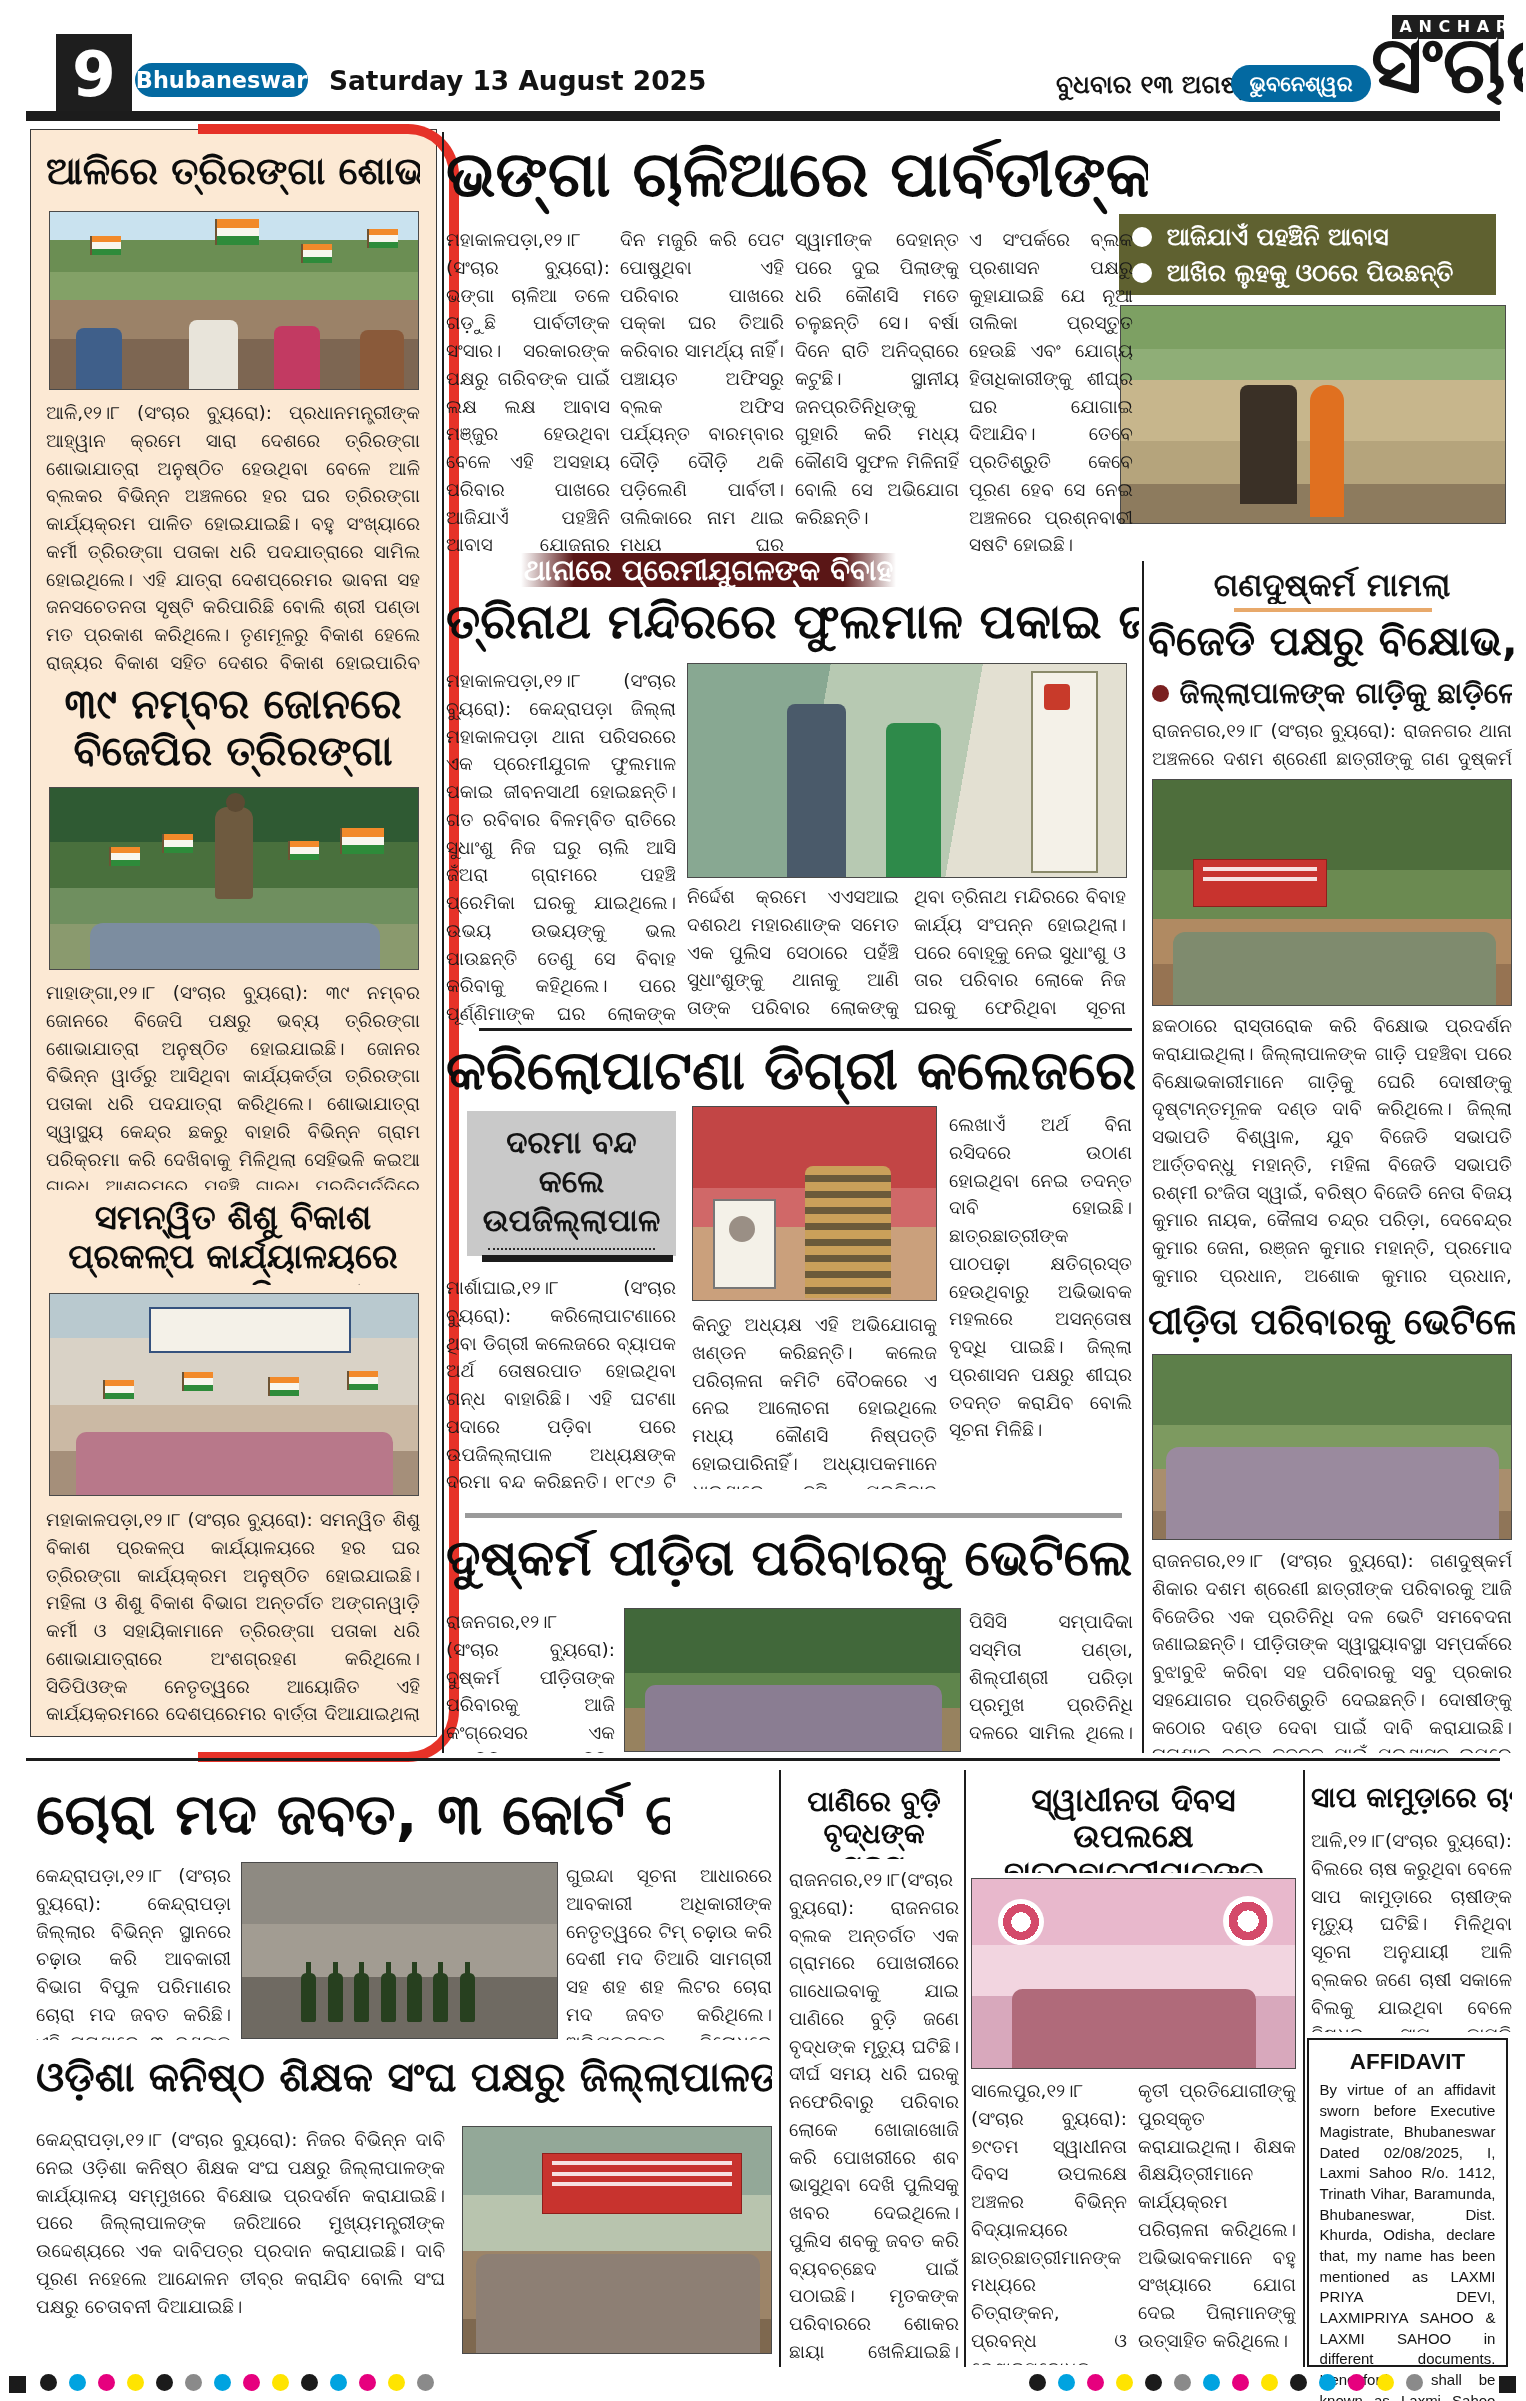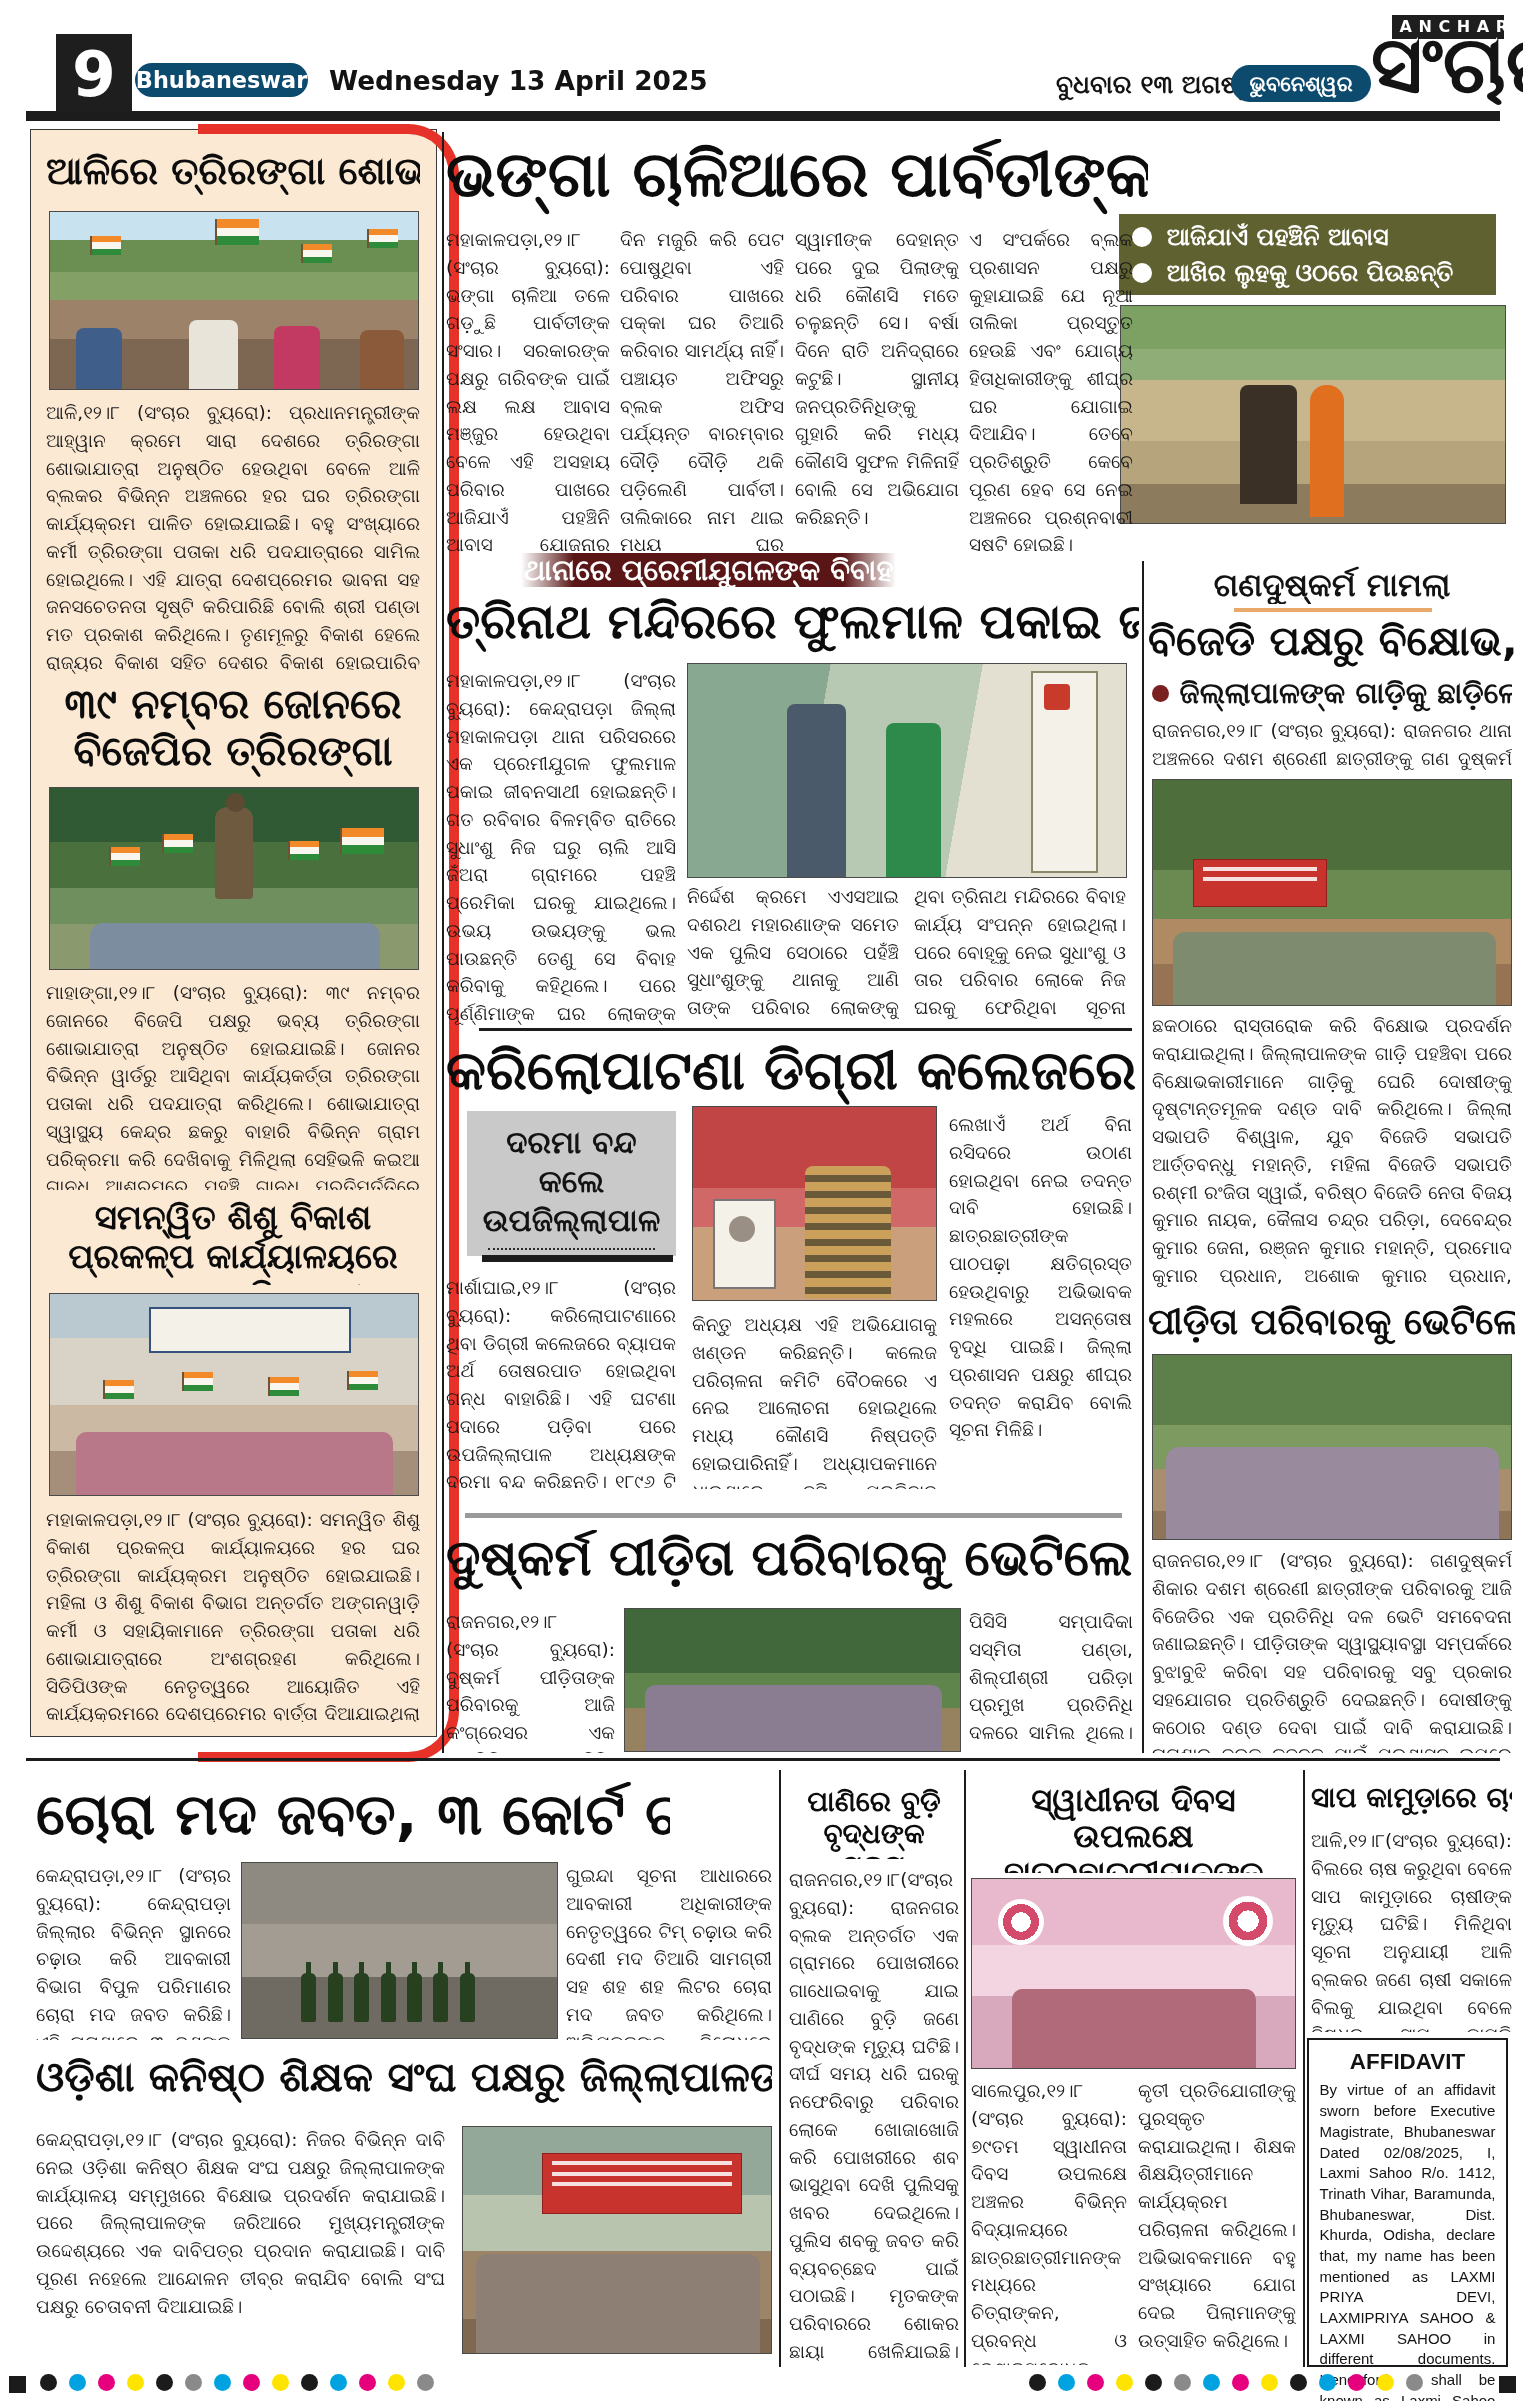--- a/index.html
+++ b/index.html
@@ -11,21 +11,21 @@
   .hl{font-weight:700;color:#0c0c0c;line-height:1.14;text-align:center}
   .body-txt{font-size:18.5px;line-height:1.5;text-align:justify;color:#191919}
   .photo{position:absolute;box-sizing:border-box;border:0.7px solid #4a4a4a;overflow:hidden}
   .vrule{position:absolute;background:#1c1c1c}
   .hrule{position:absolute;background:#1c1c1c}
   .grayrule{position:absolute;background:#9a9a9a}
 
   
   .numbox{background:#1e1e1e;color:#fff;display:flex;align-items:center;justify-content:center;
           font-size:63px;font-weight:700}
-  .pill{background:#0c4a6e;color:#fff;border-radius:26.4px;display:flex;align-items:center;justify-content:center;font-weight:700}
+  .pill{background:#0369a1;color:#fff;border-radius:26.4px;display:flex;align-items:center;justify-content:center;font-weight:700}
   .sanchar-bar{background:#1e1e1e;color:#fff;font-weight:700;letter-spacing:6.6px;font-size:16px;
                display:flex;align-items:center;justify-content:center}
   .masthead{font-size:79px;font-weight:700;color:#141414;line-height:1;text-shadow:1.3px 1.3px 0 #fff,-1.3px -1.3px 0 #fff}
 
   
   #leftbox{background:#fce9d4;border:1.3px solid #3a3a3a}
   #leftbox-red{position:absolute;border:10px solid #e63228;border-left:none;
                border-radius:0 51px 51px 0;pointer-events:none}
 
   .olivebox{background:#5f6130;color:#fff;font-weight:700}
@@ -75,21 +75,21 @@
   .pdot{display:inline-block;width:17px;height:17px;border-radius:50%;margin-right:12px;vertical-align:middle}
   .marksrow{white-space:nowrap}
 </style>
 </head>
 <body>
 
 <div id="page">
 
   <div class="abs numbox" style="left:56px;top:34px;width:76px;height:81px">9</div>
   <div class="abs pill" style="left:135px;top:63px;width:173px;height:34px;font-size:22.4px">Bhubaneswar</div>
-  <div class="abs" style="left:329px;top:65px;font-size:26.4px;font-weight:700">Wednesday 13 April 2025</div>
+  <div class="abs" style="left:329px;top:65px;font-size:26.4px;font-weight:700">Saturday 13 August 2025</div>
 
   <div class="abs" style="left:1056px;top:70px;font-size:25px;font-weight:700">ବୁଧବାର ୧୩ ଅଗଷ୍ଟ ୨୦୨୫</div>
   <div class="abs pill" style="left:1231px;top:65px;width:140px;height:37px;font-size:21px">ଭୁବନେଶ୍ୱର</div>
   <div class="abs sanchar-bar" style="left:1392px;top:14.5px;width:112px;height:24px">SANCHAR</div>
   <div class="abs masthead clip" style="left:1371px;top:26.4px;width:152px;height:87px;white-space:nowrap">ସଂଚାର</div>
 
   <div class="hrule" style="left:26.4px;top:111px;width:1474px;height:10px"></div>
 
   <div id="leftbox" class="abs" style="left:30px;top:129px;width:407px;height:1608px"></div>
   <div id="leftbox-red" style="left:198px;top:124px;width:251px;height:1618px"></div>

